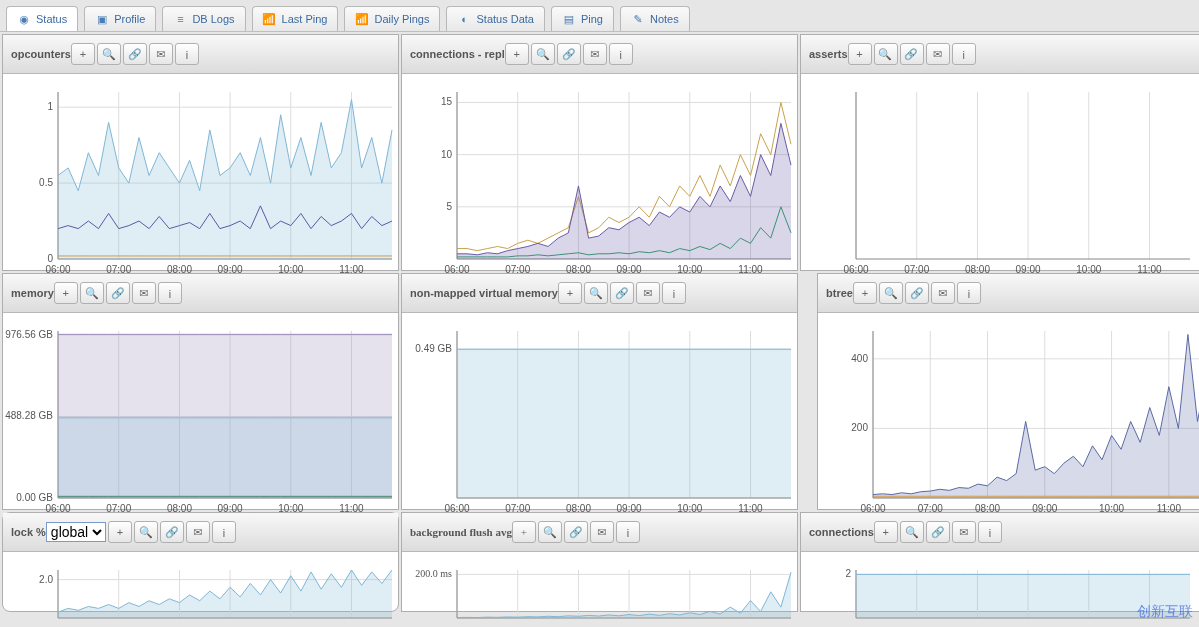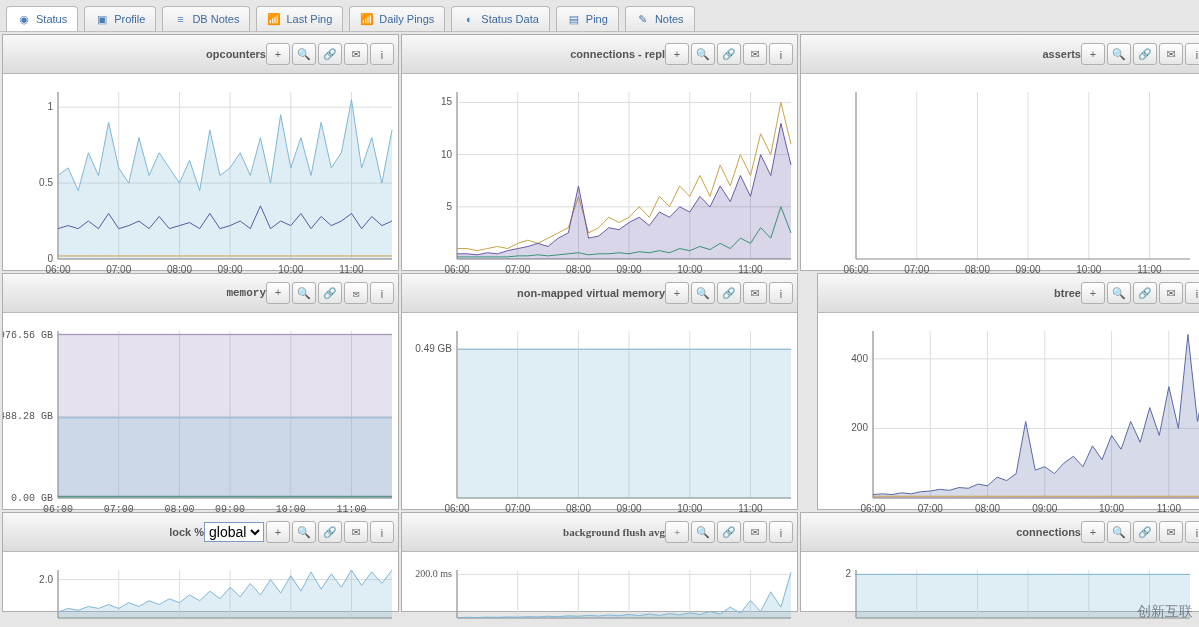--- a/index.html
+++ b/index.html
@@ -3,49 +3,49 @@
 <meta charset="utf-8">
 <style>
 html,body{margin:0;padding:0;font-family:Arial,Helvetica,sans-serif;font-size:11px;background:#e6e6e6;color:#333;width:1199px;height:627px;overflow:hidden}
 .tabs{display:flex;gap:6px;padding:6px 6px 0 6px;background:#e6e6e6;border-bottom:1px solid #bfbfbf}
 .tab{display:flex;align-items:center;gap:5px;padding:5px 10px;border:1px solid #b8b8b8;border-bottom:none;border-radius:4px 4px 0 0;background:linear-gradient(#fafafa,#e8e8e8);cursor:pointer}
 .tab.active{background:#fff}
 .tab .ticon{width:14px;height:14px;display:flex;align-items:center;justify-content:center;color:#4a7db3}
 .tab .tlabel{color:#3b6aa0}
 .grid{display:grid;grid-template-columns:repeat(3,1fr);gap:2px;padding:2px}
 .panel{border:1px solid #aeaeae;background:#fff;display:flex;flex-direction:column}
-.ph{display:flex;align-items:center;justify-content:flex-end;height:26px;background:linear-gradient(#f8f8f8,#dcdcdc);border-bottom:1px solid #b8b8b8;padding:8px 4px}
+.ph{display:flex;align-items:center;justify-content:flex-start;height:26px;background:linear-gradient(#f8f8f8,#dcdcdc);border-bottom:1px solid #b8b8b8;padding:8px 4px}
 .pt{font-weight:bold;color:#555;padding-left:4px}
 .btns{display:flex;gap:2px;align-items:center}
 .ibtn{width:22px;height:20px;border:1px solid #b0b0b0;border-radius:3px;background:linear-gradient(#fff,#e6e6e6);display:flex;align-items:center;justify-content:center;cursor:pointer;color:#666}
 .sel{height:20px;font-size:14px;border:1px solid #7a9ac9;background:#fff}
 .chartwrap{flex:1;position:relative}
 svg{display:block}
 .axis-text{font-size:10px;fill:#555}
 .grid-line{stroke:#ddd;stroke-width:1}
 .axis-line{stroke:#888;stroke-width:1}
 .series-line{fill:none;stroke-width:1}
 .series-area{opacity:.25}
-.watermark{position:absolute;right:6px;bottom:6px;font-size:14px;color:#404040;opacity:.6;pointer-events:none}
+.watermark{position:absolute;right:6px;bottom:6px;font-size:14px;color:#1d4ed8;opacity:.6;pointer-events:none}
 </style>
 </head>
 <body>
 
 <div class="tabs" id="tabs">
     <div class="tab active">
       <span class="ticon">◉</span>
       <span class="tlabel">Status</span>
     </div>
     <div class="tab">
       <span class="ticon">▣</span>
       <span class="tlabel">Profile</span>
     </div>
     <div class="tab">
       <span class="ticon">≡</span>
-      <span class="tlabel">DB Notes</span>
+      <span class="tlabel">DB Logs</span>
     </div>
     <div class="tab">
       <span class="ticon">📶</span>
       <span class="tlabel">Last Ping</span>
     </div>
     <div class="tab">
       <span class="ticon">📶</span>
       <span class="tlabel">Daily Pings</span>
     </div>
     <div class="tab">
@@ -197,21 +197,21 @@
           <text x="227.06060606060606" y="199" text-anchor="middle" class="axis-text">09:00</text>
           <line x1="287.7878787878788" x2="287.7878787878788" y1="18" y2="185" class="grid-line"></line>
           <text x="287.7878787878788" y="199" text-anchor="middle" class="axis-text">10:00</text>
           <line x1="348.5151515151515" x2="348.5151515151515" y1="18" y2="185" class="grid-line"></line>
           <text x="348.5151515151515" y="199" text-anchor="middle" class="axis-text">11:00</text>
           <line x1="55" x2="55" y1="18" y2="185" class="axis-line"></line>
           <line x1="55" x2="389" y1="185" y2="185" class="axis-line"></line>
         </svg>
       </div>
     </div>
-    <div class="panel" style="height: 235px; font-family: Liberation Mono, monospace;">
+    <div class="panel" style="height: 235px;">
       <div class="ph">
         <span class="pt">memory</span>
         <div class="btns">
           <div class="ibtn">
             <span>+</span>
           </div>
           <div class="ibtn">
             <span>🔍</span>
           </div>
           <div class="ibtn">
@@ -344,21 +344,21 @@
           <line x1="350.8285714285714" x2="350.8285714285714" y1="18" y2="185" class="grid-line"></line>
           <text x="350.8285714285714" y="199" text-anchor="middle" class="axis-text">11:00</text>
           <line x1="55" x2="55" y1="18" y2="185" class="axis-line"></line>
           <line x1="55" x2="389" y1="185" y2="185" class="axis-line"></line>
           <path d="M55,181.52083333333334 L64.54285714285714,180.825 L74.08571428571429,181.52083333333334 L83.62857142857143,179.78125 L93.17142857142858,180.825 L102.71428571428571,178.7375 L112.25714285714287,178.04166666666666 L121.8,176.30208333333334 L131.34285714285716,177.34583333333333 L140.88571428571427,174.5625 L150.42857142857142,175.25833333333333 L159.9714285714286,171.08333333333334 L169.51428571428573,172.82291666666666 L179.05714285714288,164.125 L188.6,167.60416666666666 L198.14285714285714,160.64583333333334 L207.68571428571428,108.45833333333334 L217.22857142857143,157.16666666666666 L226.77142857142854,153.6875 L236.3142857142857,160.64583333333334 L245.85714285714283,150.20833333333331 L255.4,143.25 L264.9428571428572,153.6875 L274.48571428571427,132.8125 L284.02857142857147,146.72916666666669 L293.57142857142856,122.375 L303.11428571428576,136.29166666666666 L312.65714285714284,108.45833333333334 L322.2,129.33333333333334 L331.74285714285713,94.54166666666667 L341.2857142857143,122.375 L350.8285714285714,73.66666666666667 L360.37142857142857,115.41666666666666 L369.9142857142857,21.479166666666686 L379.45714285714286,108.45833333333334 L389,59.75 L389,185 L55,185 Z" fill="#5a6aa6" class="series-area"></path>
           <path d="M55,181.52083333333334 L64.54285714285714,180.825 L74.08571428571429,181.52083333333334 L83.62857142857143,179.78125 L93.17142857142858,180.825 L102.71428571428571,178.7375 L112.25714285714287,178.04166666666666 L121.8,176.30208333333334 L131.34285714285716,177.34583333333333 L140.88571428571427,174.5625 L150.42857142857142,175.25833333333333 L159.9714285714286,171.08333333333334 L169.51428571428573,172.82291666666666 L179.05714285714288,164.125 L188.6,167.60416666666666 L198.14285714285714,160.64583333333334 L207.68571428571428,108.45833333333334 L217.22857142857143,157.16666666666666 L226.77142857142854,153.6875 L236.3142857142857,160.64583333333334 L245.85714285714283,150.20833333333331 L255.4,143.25 L264.9428571428572,153.6875 L274.48571428571427,132.8125 L284.02857142857147,146.72916666666669 L293.57142857142856,122.375 L303.11428571428576,136.29166666666666 L312.65714285714284,108.45833333333334 L322.2,129.33333333333334 L331.74285714285713,94.54166666666667 L341.2857142857143,122.375 L350.8285714285714,73.66666666666667 L360.37142857142857,115.41666666666666 L369.9142857142857,21.479166666666686 L379.45714285714286,108.45833333333334 L389,59.75" stroke="#5a6aa6" class="series-line"></path>
           <path d="M55,183.26041666666666 L64.54285714285714,183.26041666666666 L74.08571428571429,183.26041666666666 L83.62857142857143,183.26041666666666 L93.17142857142858,183.26041666666666 L102.71428571428571,183.26041666666666 L112.25714285714287,183.26041666666666 L121.8,183.26041666666666 L131.34285714285716,183.26041666666666 L140.88571428571427,183.26041666666666 L150.42857142857142,183.26041666666666 L159.9714285714286,183.26041666666666 L169.51428571428573,183.26041666666666 L179.05714285714288,183.26041666666666 L188.6,183.26041666666666 L198.14285714285714,183.26041666666666 L207.68571428571428,183.26041666666666 L217.22857142857143,183.26041666666666 L226.77142857142854,183.26041666666666 L236.3142857142857,183.26041666666666 L245.85714285714283,183.26041666666666 L255.4,183.26041666666666 L264.9428571428572,183.26041666666666 L274.48571428571427,183.26041666666666 L284.02857142857147,183.26041666666666 L293.57142857142856,183.26041666666666 L303.11428571428576,183.26041666666666 L312.65714285714284,183.26041666666666 L322.2,183.26041666666666 L331.74285714285713,183.26041666666666 L341.2857142857143,183.26041666666666 L350.8285714285714,183.26041666666666 L360.37142857142857,183.26041666666666 L369.9142857142857,183.26041666666666 L379.45714285714286,183.26041666666666 L389,183.26041666666666" stroke="#d39a4a" class="series-line"></path>
         </svg>
       </div>
     </div>
-    <div class="panel" style="height: 98px;">
+    <div class="panel" style="height: 98px; border-radius: 8px;">
       <div class="ph">
         <span class="pt">lock %</span>
         <div class="btns">
           <select class="sel"><option>global</option></select>
           <div class="ibtn">
             <span>+</span>
           </div>
           <div class="ibtn">
             <span>🔍</span>
           </div>

